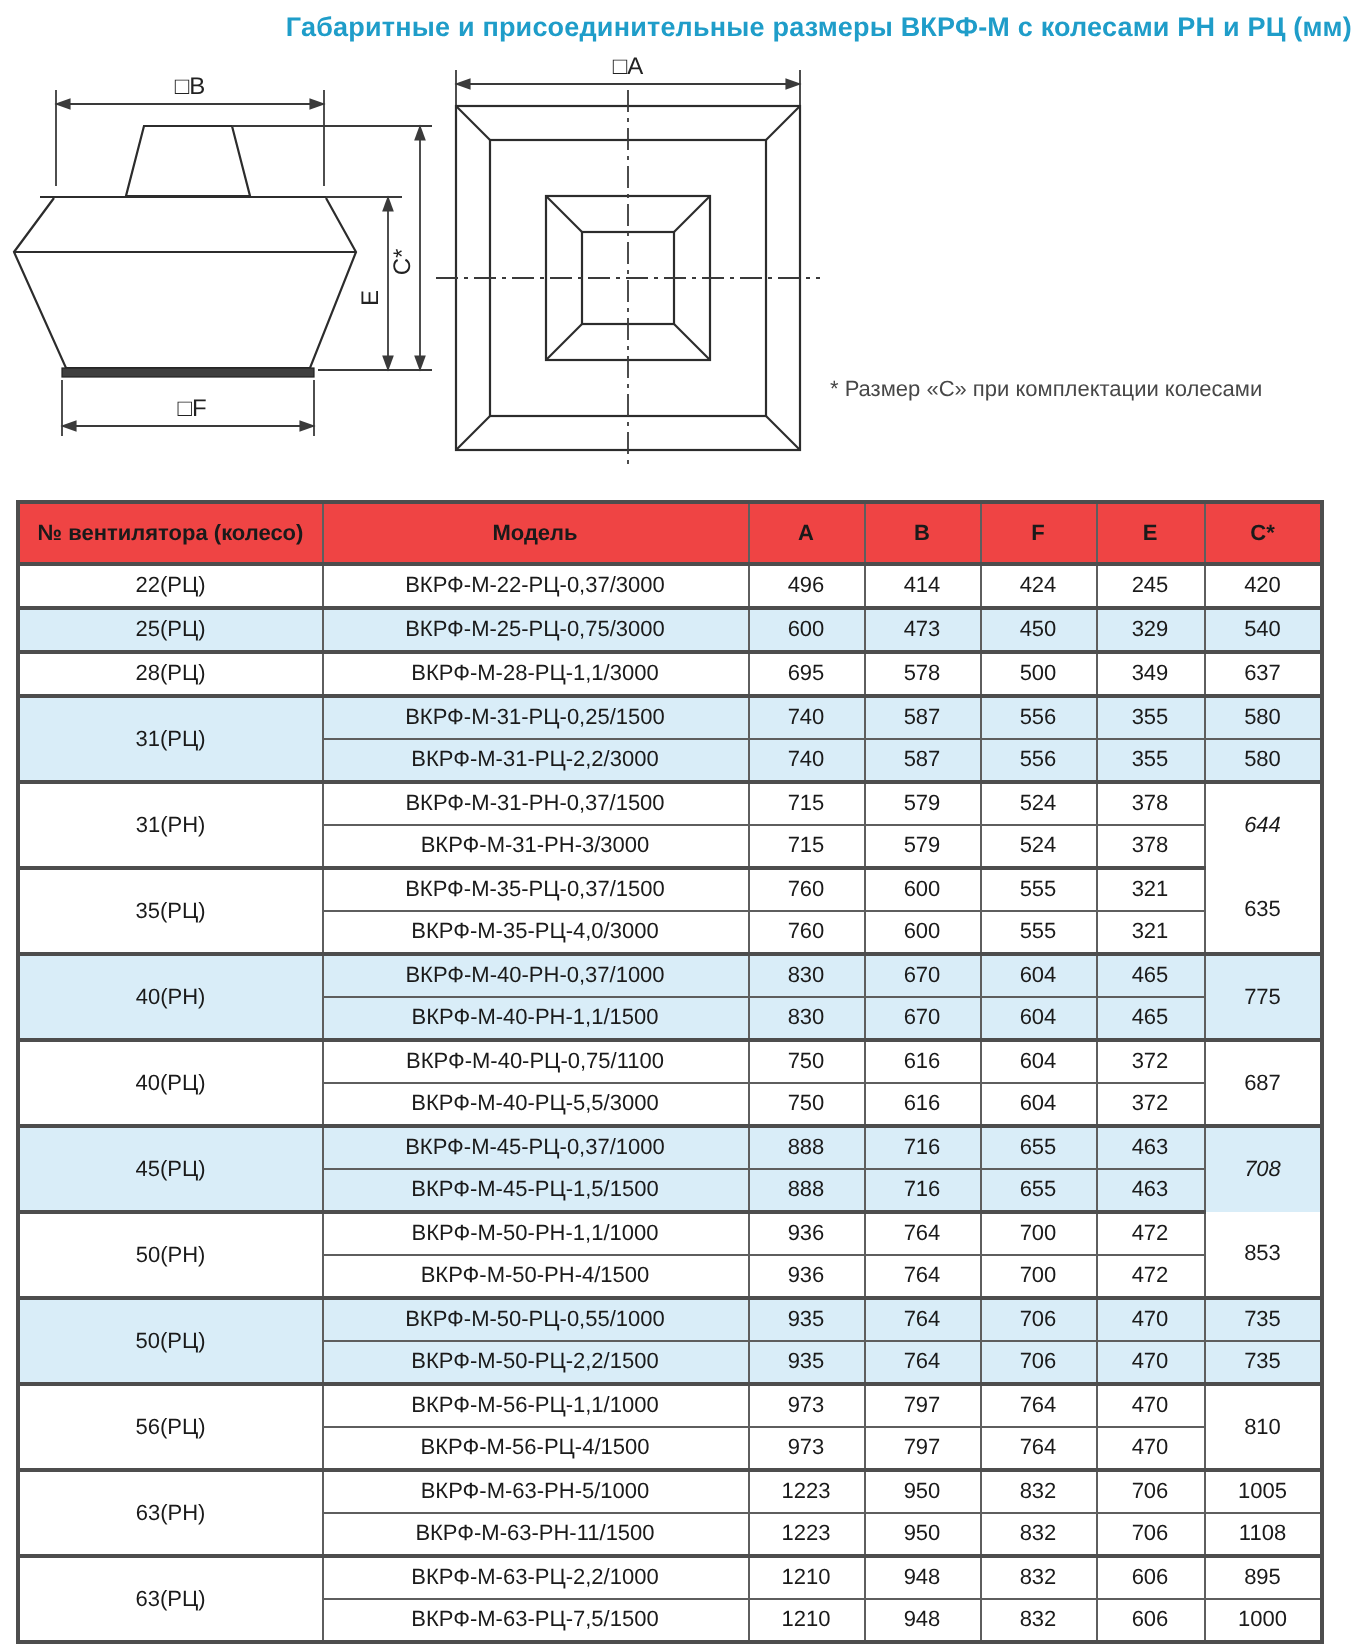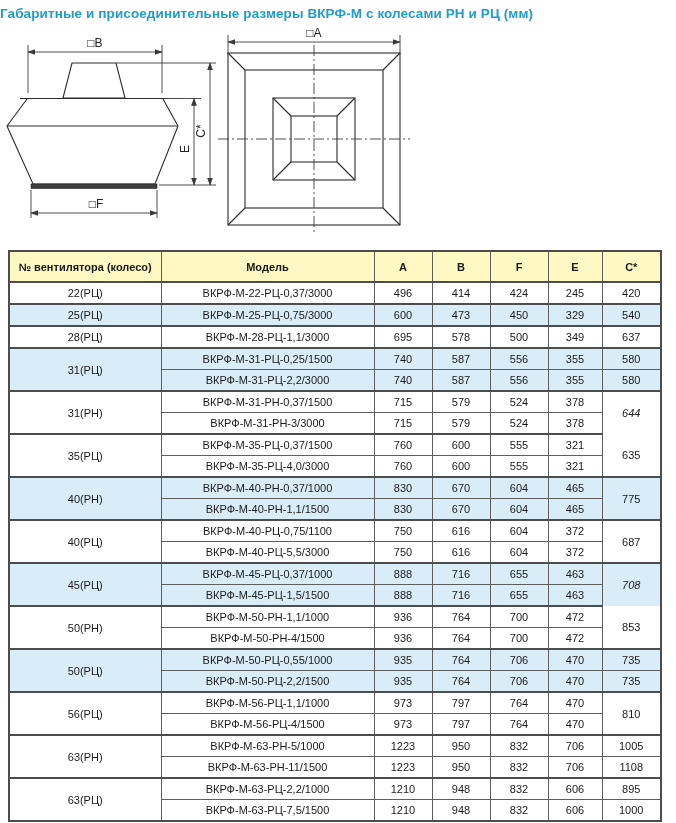--- a/index.html
+++ b/index.html
@@ -2,40 +2,40 @@
 <html><head>
 <meta charset="utf-8">
 <style>
   html,body { margin:0; padding:0; background:#ffffff; }
   body {
     width:676px; height:823px;
     font-family:"Liberation Sans", sans-serif;
     color:#1a1a1a; position:relative; overflow:hidden;
   }
   .page-title {
-    text-align:left; font-size:13.5px; font-weight:bold;
+    text-align:right; font-size:13.5px; font-weight:bold;
     color:#1f9dc9; padding-top:6px; letter-spacing:0.1px;
   }
   .diagram-wrap { position:relative; width:676px; height:225px; }
   .diagram-wrap svg { display:block; }
   .footnote {
     position:absolute; left:415px; top:166px; width:230px;
     font-size:11px; line-height:16px; color:#474747; font-weight:500;
   }
   table.dims {
     border-collapse:collapse; table-layout:fixed;
     margin:4px 0 0 8px; width:652px;
     font-size:11px;
   }
   table.dims th, table.dims td {
     border:1px solid #5e5e5e; text-align:center; vertical-align:middle;
     padding:0 2px; height:20px; background:#ffffff;
   }
   table.dims thead th {
-    background:#fef9c3; font-weight:bold; height:29px;
+    background:#ef4444; font-weight:bold; height:29px;
     border-bottom:2px solid #4d4d4d; font-size:11px;
   }
   table.dims { border:2px solid #4d4d4d; }
   tr.gs td { border-top:2px solid #4d4d4d; }
   tr.shaded td { background:#d9edf8;margin-left:16px; }
   td.nb { border-bottom:0 !important;font-style:italic; }
   tr.gs td.nt { border-top:0 !important; }
   
   .ln   { stroke:#2c2c2c; stroke-width:1.1; fill:none; }
   .dim  { stroke:#3a3a3a; stroke-width:0.9; fill:none; }
@@ -107,20 +107,21 @@
       <line class="ln" x1="355" y1="77" x2="337" y2="95"></line>
       <line class="ln" x1="273" y1="159" x2="291" y2="141"></line>
       <line class="ln" x1="355" y1="159" x2="337" y2="141"></line>
 
       <line class="cl" x1="218" y1="118" x2="410" y2="118"></line>
       <line class="cl" x1="314" y1="24" x2="314" y2="212"></line>
     </g>
   </svg>
 
   <div class="footnote">
+    <div>* Размер «С» при комплектации колесами</div>
   </div>
 </div>
 
 <table class="dims">
   <colgroup>
     <col style="width:152px">
       <col style="width:213px">
       <col style="width:58px">
     <col style="width:58px">
       <col style="width:58px">

